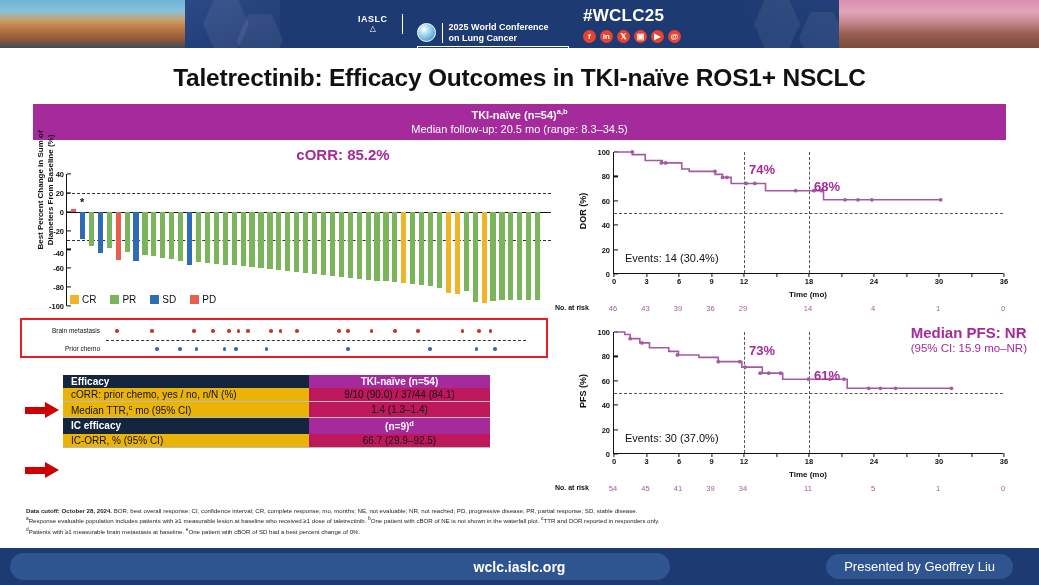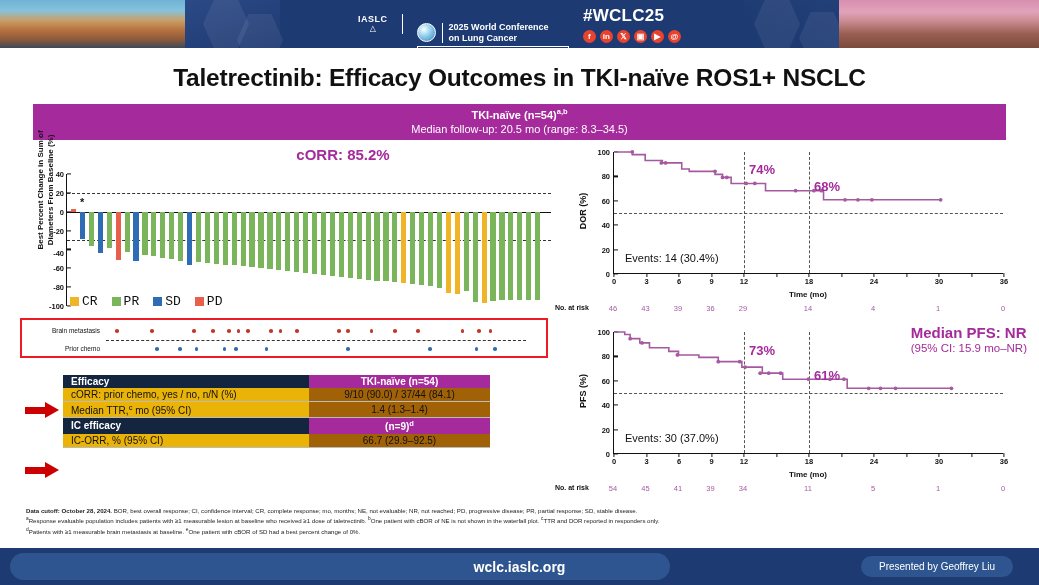--- a/index.html
+++ b/index.html
@@ -115,21 +115,21 @@
   }
   #wf-bars { position: absolute; left: 0; top: 0; width: 100%; height: 100%; }
   .wf-bar { position: absolute; width: 5px; }
   .wf-star { position: absolute; font-size: 11px; color: #111111; font-weight: bold; }
   #wf-legend {
     position: absolute; left: 52px; top: 150px;
     display: flex; gap: 14px; align-items: center;
   }
   .legend-item { display: flex; align-items: center; gap: 3px; }
   .legend-swatch { width: 9px; height: 9px; }
-  .legend-text { font-size: 13px; color: #111111; font-family: Liberation Mono, monospace; }
+  .legend-text { font-size: 10px; color: #111111; }
 
   
   #annot-box {
     position: absolute; left: 20px; top: 318px; width: 528px; height: 40px;
     border: 2.5px solid #ee1b24; background: #ffffff;
   }
   .annot-row { position: absolute; left: 0; width: 100%; height: 16px; }
   .annot-label {
     position: absolute; left: 2px; width: 76px; text-align: right;
     font-size: 6.5px; color: #111111; line-height: 16px; white-space: nowrap;
@@ -143,21 +143,21 @@
 
   
   #efficacy-table {
     position: absolute; left: 63px; top: 375px; width: 427px;
     border-collapse: collapse; table-layout: fixed;
   }
   #efficacy-table td { padding: 1px 8px; font-size: 10px; color: #111111; }
   #efficacy-table .hdr-left { background: #14263f; color: #ffffff; font-weight: bold; width: 246px; }
   #efficacy-table .hdr-right { background: #a52a9b; color: #ffffff; font-weight: bold; text-align: center; }
   #efficacy-table .body-left { background: #eab308; border-bottom: 1px solid #bbbbbb; }
-  #efficacy-table .body-right { background: #a16207; border-bottom: 1px solid #bbbbbb; text-align: center; }
+  #efficacy-table .body-right { background: #be185d; border-bottom: 1px solid #bbbbbb; text-align: center; }
   .arrow-marker {
     position: absolute; left: 25px; width: 34px; height: 16px;
   }
   .arrow-marker .shaft {
     position: absolute; left: 0; top: 5px; width: 22px; height: 7px; background: #cc0000;
   }
   .arrow-marker .head {
     position: absolute; left: 20px; top: 0; width: 0; height: 0;
     border-top: 8px solid transparent; border-bottom: 8px solid transparent;
     border-left: 14px solid #cc0000;
@@ -220,21 +220,21 @@
     display: flex; align-items: center;
   }
   #footer-study {
     margin-left: 18px; color: #ffffff; font-size: 9px; white-space: nowrap;
   }
   #footer-url {
     position: absolute; left: 50%; transform: translateX(-50%);
     color: #ffffff; font-size: 14px; font-weight: bold;
   }
   #footer-presenter {
-    position: absolute; right: 26px; color: #ffffff; font-size: 10px;
+    position: absolute; right: 26px; color: #ffffff; font-size: 13px;
     background: #2e558f; border-radius: 14px; padding: 5px 18px;
   }
   #footer-left-pill {
     position: absolute; left: 10px; width: 660px; height: 27px;
     background: #2e558f; border-radius: 14px;
   }
 </style>
 </head>
 <body>
 

